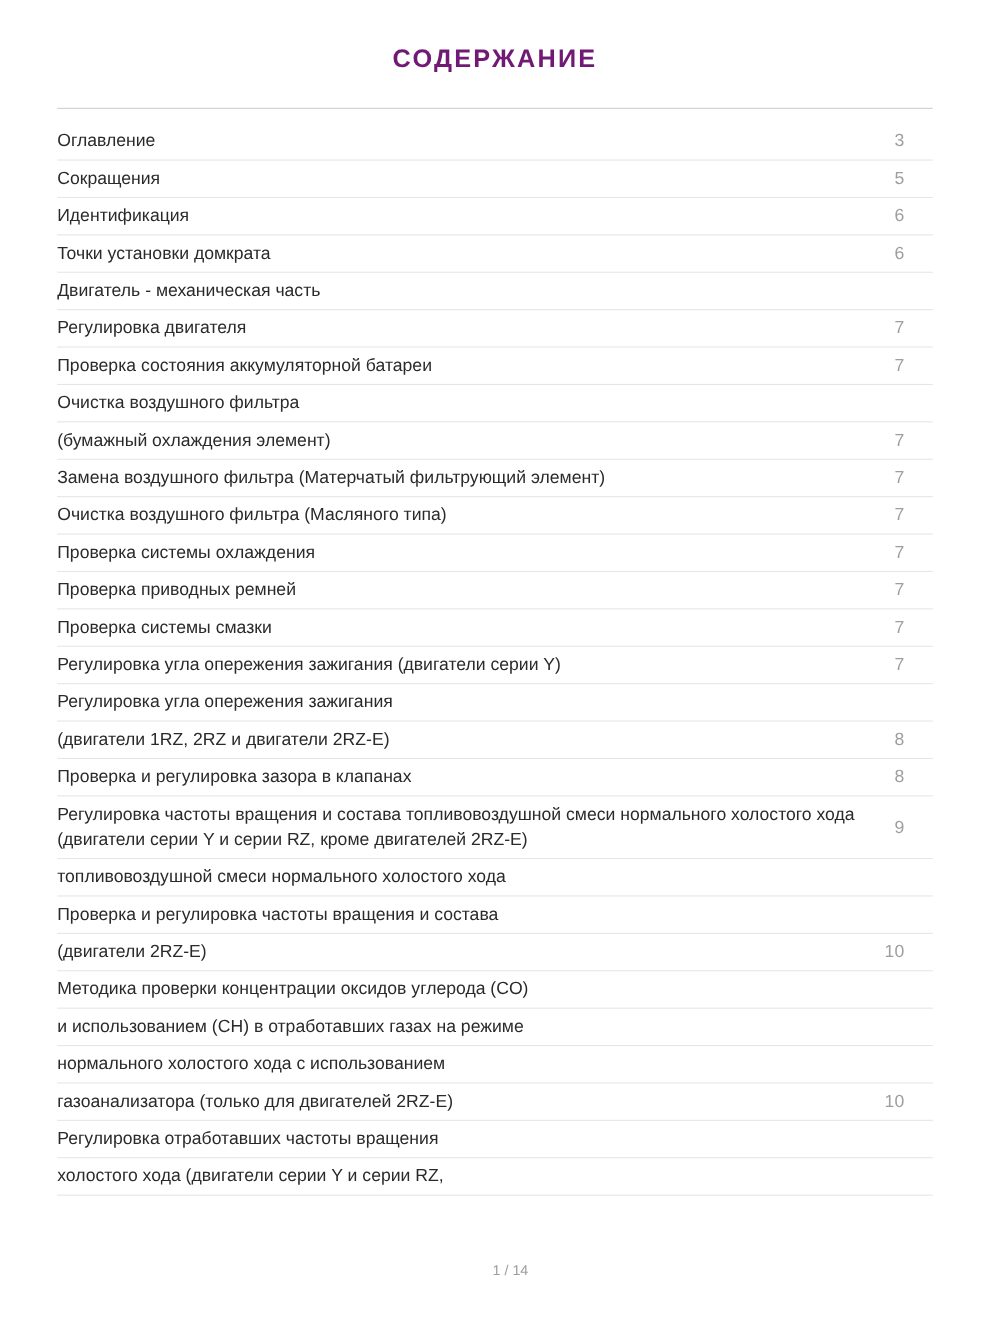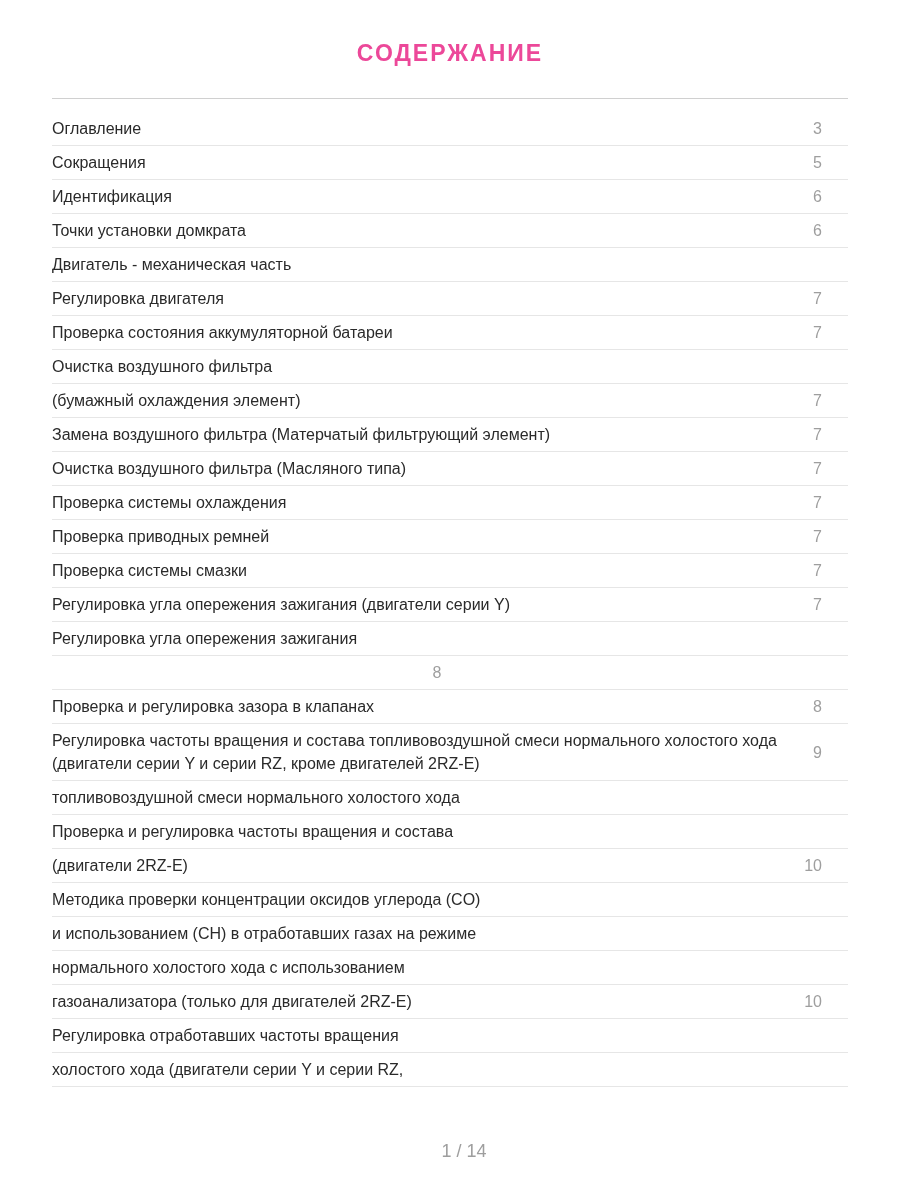--- a/index.html
+++ b/index.html
@@ -16,21 +16,21 @@
   }
 
   .content { padding: 0 52px; }
 
   .doc-title {
     padding-top: 40px;
     text-align: center;
     font-size: 23px;
     font-weight: 700;
     letter-spacing: 2px;
-    color: #ec4899;
+    color: #701a75;
   }
 
   .divider {
     margin-top: 31px;
     border-bottom: 1px solid #d0d0d0;
   }
 
   .toc-list { margin-top: 13px; }
 
   .toc-row {
@@ -56,21 +56,21 @@
     color: #9e9e9e;
     padding-right: 26px;
   }
 
   .pagination {
     position: absolute;
     left: 0;
     right: 0;
     bottom: 38px;
     text-align: center;
-    font-size: 18px;
+    font-size: 13px;
     color: #9e9e9e;
     padding-left: 28px;
   }
 </style>
 </head>
 <body>
 
 <div class="page">
   <div class="content">
 
@@ -137,20 +137,21 @@
   </div>
         <div class="toc-row">
     <span class="toc-label">Регулировка угла опережения зажигания (двигатели серии Y)</span>
     <span class="toc-page">7</span>
   </div>
         <div class="toc-row">
     <span class="toc-label">Регулировка угла опережения зажигания</span>
     <span class="toc-page"></span>
   </div>
         <div class="toc-row">
+    <span class="toc-label">(двигатели 1RZ, 2RZ и двигатели 2RZ-E)</span>
     <span class="toc-page">8</span>
   </div>
         <div class="toc-row">
     <span class="toc-label">Проверка и регулировка зазора в клапанах</span>
     <span class="toc-page">8</span>
   </div>
         <div class="toc-row">
     <span class="toc-label">Регулировка частоты вращения и состава топливовоздушной смеси нормального холостого хода (двигатели серии Y и серии RZ, кроме двигателей 2RZ-E)</span>
     <span class="toc-page">9</span>
   </div>

